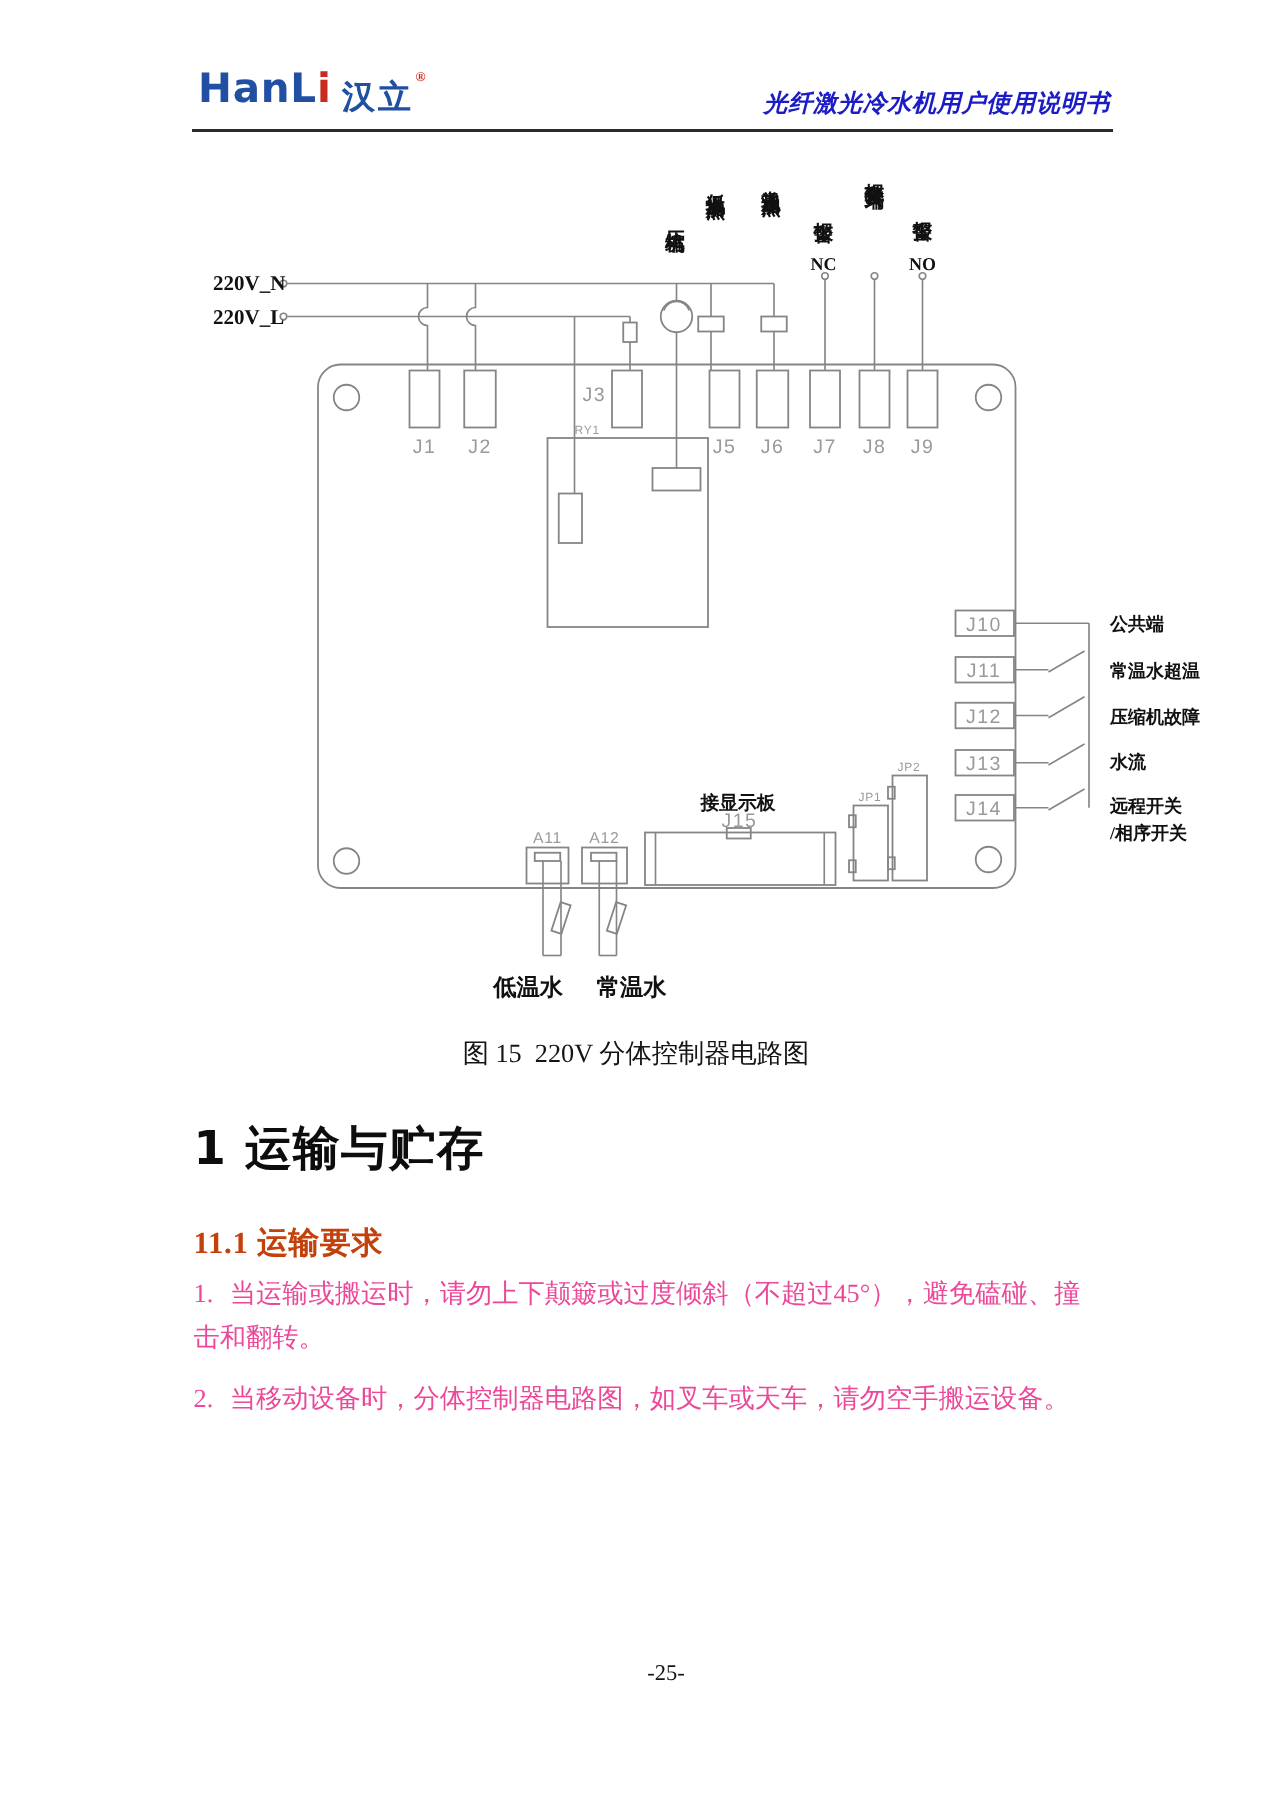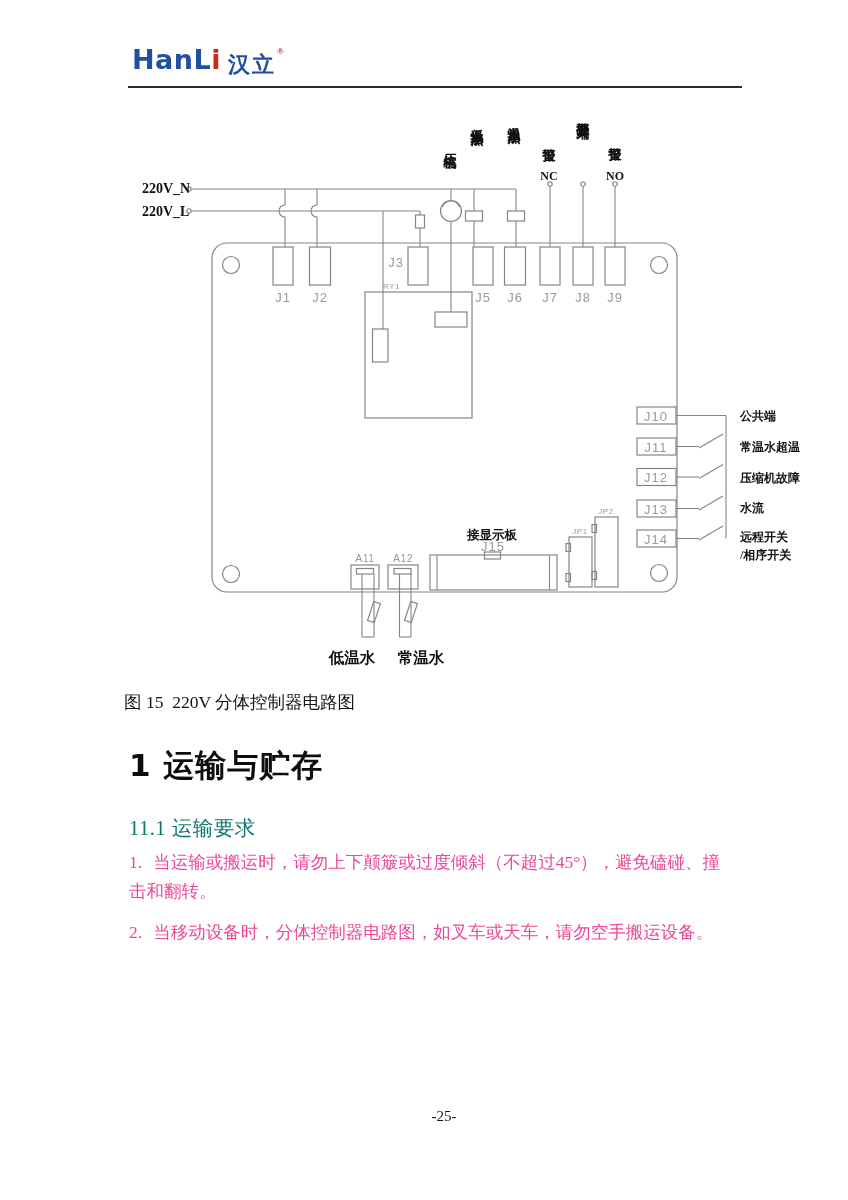--- a/index.html
+++ b/index.html
@@ -15,28 +15,28 @@
   .logo-latin .idot{color:#c92a1e;}
   .logo-cjk{font-family:Liberation Mono, monospace;font-weight:bold;font-size:22px;
     color:#2150a3;margin-left:7px;margin-top:4px;letter-spacing:2px;}
   .logo-reg{font-size:9px;color:#c92a1e;margin-top:0;margin-left:1px;font-weight:bold;}
   .tagline{position:absolute;right:108px;top:59px;
     font-family:"Liberation Sans","DejaVu Sans",sans-serif;
     font-weight:bold;font-style:italic;font-size:16px;color:#1c1cc4;letter-spacing:.5px;}
   .header-rule{position:absolute;left:128px;top:86px;width:614px;height:2px;background:#2a2a2a;}
   
   .diagram-svg{position:absolute;left:0;top:0;width:848px;height:740px;}
-  .caption{position:absolute;left:124px;top:690px;width:600px;
+  .caption{position:absolute;left:124px;top:690px;width:600px;text-align:center;
     font-size:17.5px;color:#141414;white-space:pre;}
   
   .h1{position:absolute;left:129px;top:745px;
     font-family:"DejaVu Sans","Liberation Sans",sans-serif;
     font-weight:bold;font-size:31px;color:#0d0d0d;letter-spacing:1px;}
   .h2{position:absolute;left:129px;top:814px;
-    font-weight:normal;font-size:20.5px;color:#0f766e;letter-spacing:.5px;}
+    font-weight:bold;font-size:20.5px;color:#c2410c;letter-spacing:.5px;}
   .body-items{position:absolute;left:129px;top:848px;width:614px;
     font-size:17.5px;line-height:29px;text-align:justify;color:#ec4899;}
   .body-items p{margin:0 0 12px 0;}
   .body-items p.wide{line-height:33px;}
   .item-num{padding-right:11px;}
   .item-text{white-space:pre-wrap;}
   .footer{position:absolute;left:0;top:1108px;width:848px;text-align:center;
     font-size:15px;color:#141414;padding-left:20px;}
   
   .ln{stroke:#858585;stroke-width:1.1;fill:none;}
@@ -53,20 +53,21 @@
 </head>
 <body>
 
 <div class="page">
 
   <div class="logo">
     <span class="logo-latin"><span>HanL</span><span class="idot">i</span></span>
     <span class="logo-cjk">汉立</span>
     <span class="logo-reg">®</span>
   </div>
+  <div class="tagline">光纤激光冷水机用户使用说明书</div>
   <div class="header-rule"></div>
 
   <svg class="diagram-svg" viewBox="0 0 848 740">
 
     <g>
       <circle class="ln" cx="189" cy="189" r="2.2"></circle>
       <line class="ln" x1="191.5" y1="189" x2="516" y2="189"></line>
       <circle class="ln" cx="189" cy="211" r="2.2"></circle>
       <line class="ln" x1="191.5" y1="211" x2="420" y2="211"></line>
       <text class="blab14" x="142" y="193">220V_N</text>

